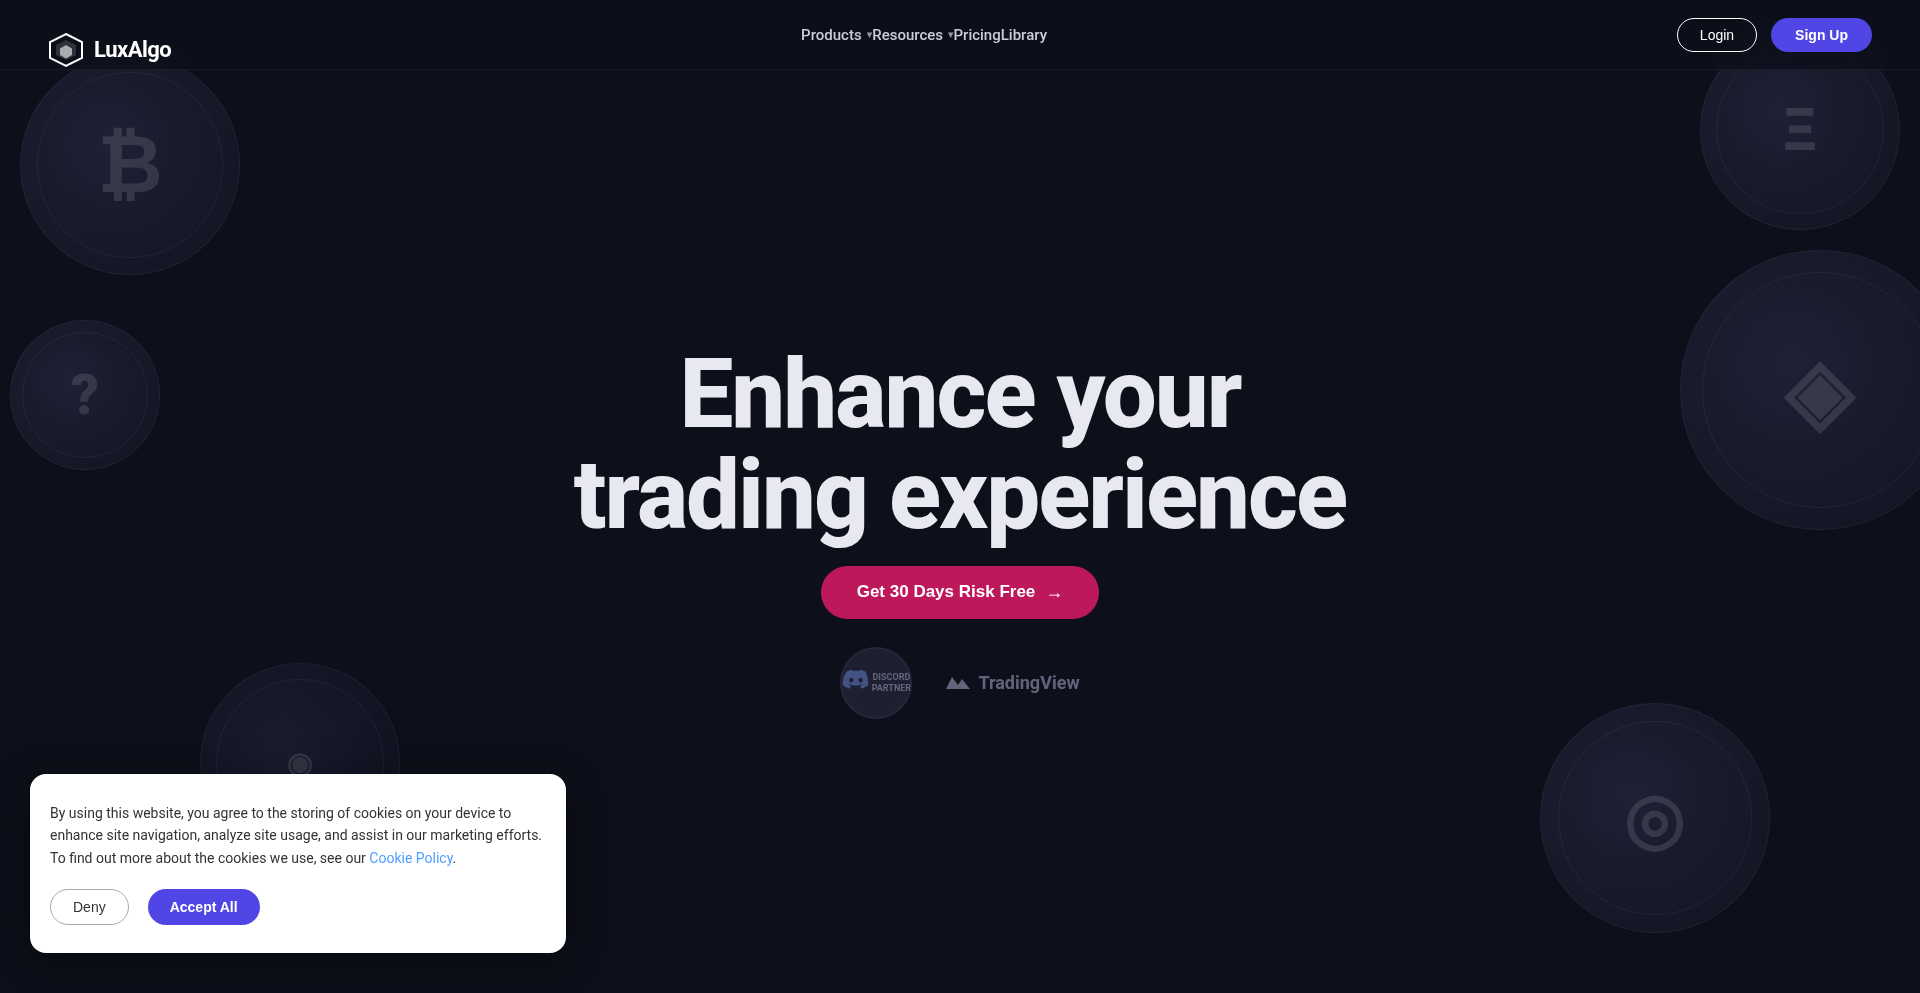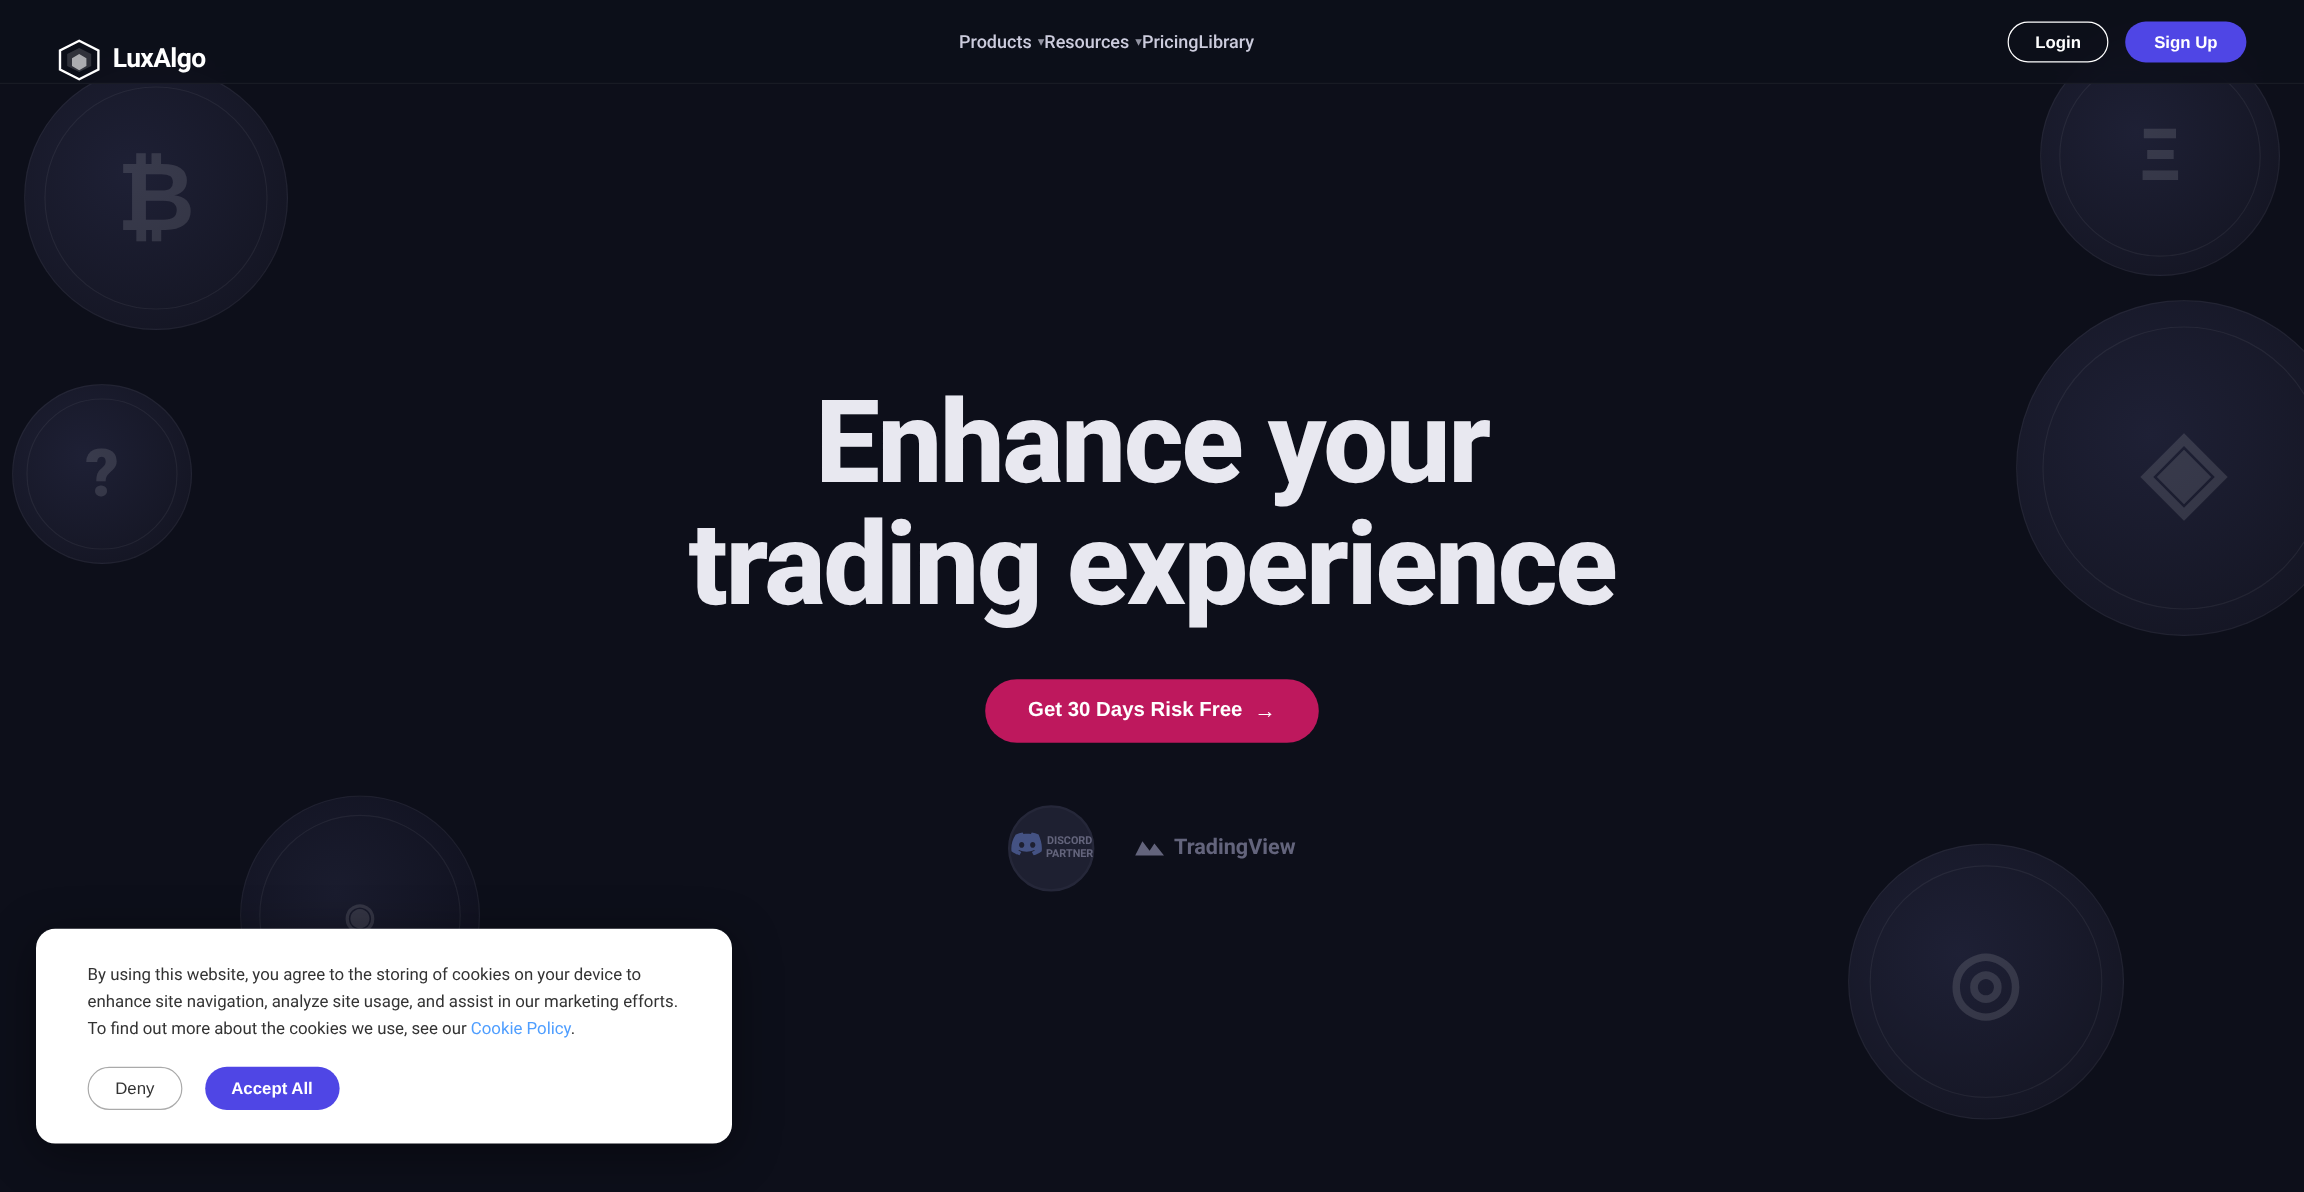--- a/index.html
+++ b/index.html
@@ -78,21 +78,21 @@
       gap: 14px;
     }
 
     .btn-login {
       padding: 8px 22px;
       border: 1.5px solid #ffffff;
       border-radius: 50px;
       background: transparent;
       color: #ffffff;
       font-size: 14px;
-      font-weight: 700;
+      font-weight: 400;
       cursor: pointer;
       transition: background 0.2s;
     }
 
     .btn-signup {
       padding: 9px 24px;
       border: none;
       border-radius: 50px;
       background: #4f46e5;
       color: #ffffff;
@@ -177,21 +177,21 @@
       font-size: inherit;
     }
 
     
     .hero-content {
       position: relative;
       z-index: 10;
       display: flex;
       flex-direction: column;
       align-items: center;
-      gap: 36px;
+      gap: 12px;
       max-width: 900px;
     }
 
     .hero-title {
       font-size: 96px;
       font-weight: 800;
       line-height: 1.05;
       color: #e8e8f0;
       letter-spacing: -2px;
     }
@@ -266,25 +266,25 @@
     .tv-icon {
       width: 28px;
       height: 28px;
     }
 
     
     .cookie-banner {
       position: fixed;
       bottom: 40px;
       left: 30px;
-      width: 580px;
+      width: 536px;
       background: #ffffff;
       color: #222222;
       border-radius: 16px;
-      padding: 28px 43px;
+      padding: 28px 20px;
       z-index: 999;
       box-shadow: 0 8px 40px rgba(0,0,0,0.4);
     }
 
     .cookie-text {
       font-size: 14px;
       line-height: 1.6;
       color: #333333;
       margin-bottom: 20px;
     }

